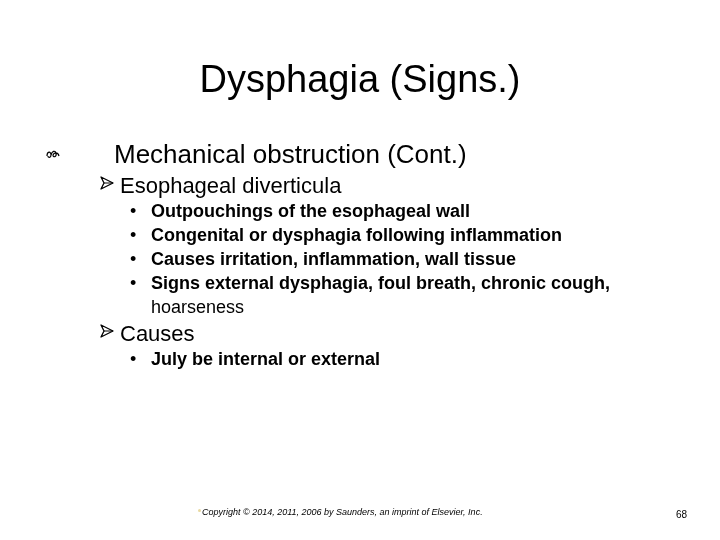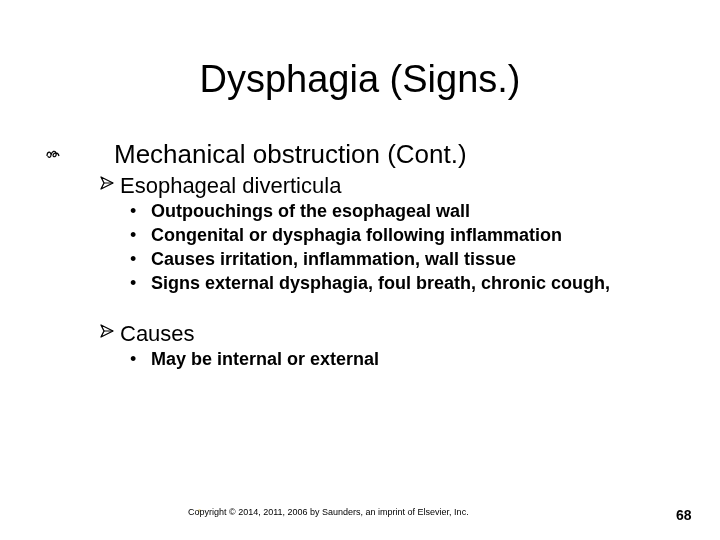--- a/index.html
+++ b/index.html
@@ -112,31 +112,31 @@
       position: absolute;
       left: 198px;
       top: 3px;
       width: 3px;
       height: 3px;
       background: #e8d9a0;
       border-radius: 50%;
     }
     .footer-text {
       position: absolute;
-      left: 188px;
-      top: 0;
-      white-space: nowrap;
+      left: 202px;
+      top: 0;
+      white-space: nowrap;
+      font-style: italic;
     }
     .page-num {
       position: absolute;
       left: 676px;
       top: 3px;
-      font-size: 14px;
-      white-space: nowrap;
-      font-weight: bold;
+      font-size: 10px;
+      white-space: nowrap;
     }
   </style>
 </head>
 <body>
 
 <div class="slide">
 
   <div class="title">Dysphagia (Signs.)</div>
 
   <div class="l1" style="top:139px;">
@@ -167,34 +167,35 @@
     <span class="l3-text">Congenital or dysphagia following inflammation</span>
   </div>
   <div class="l3" style="top:247px;">
     <span class="l3-bullet">•</span>
     <span class="l3-text">Causes irritation, inflammation, wall tissue</span>
   </div>
   <div class="l3" style="top:271px;">
     <span class="l3-bullet">•</span>
     <span class="l3-text">Signs external dysphagia, foul breath, chronic cough,</span>
   </div>
+  <div class="l3-cont" style="top:295px;">hoarseness</div>
 
   <div class="l2" style="top:321px;">
     <span class="l2-bullet">
       <svg width="14" height="14" viewBox="0 0 14 14">
         <path d="M1 1 L13 7 L1 13 L4 7 Z" fill="none" stroke="#000" stroke-width="1.3" stroke-linejoin="round"></path>
         <path d="M4 7 L13 7" stroke="#000" stroke-width="1"></path>
       </svg>
     </span>
     <span class="l2-text">Causes</span>
   </div>
 
   <div class="l3" style="top:347px;">
     <span class="l3-bullet">•</span>
-    <span class="l3-text">May be internal or external</span>
+    <span class="l3-text">July be internal or external</span>
   </div>
 
   <div class="footer">
     <span class="footer-dot"></span>
     <span class="footer-text">Copyright © 2014, 2011, 2006 by Saunders, an imprint of Elsevier, Inc.</span>
     <span class="page-num">68</span>
   </div>
 
 </div>
 

